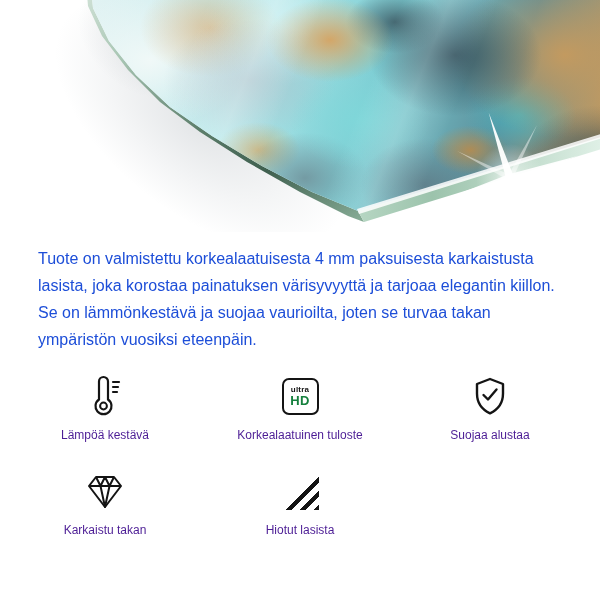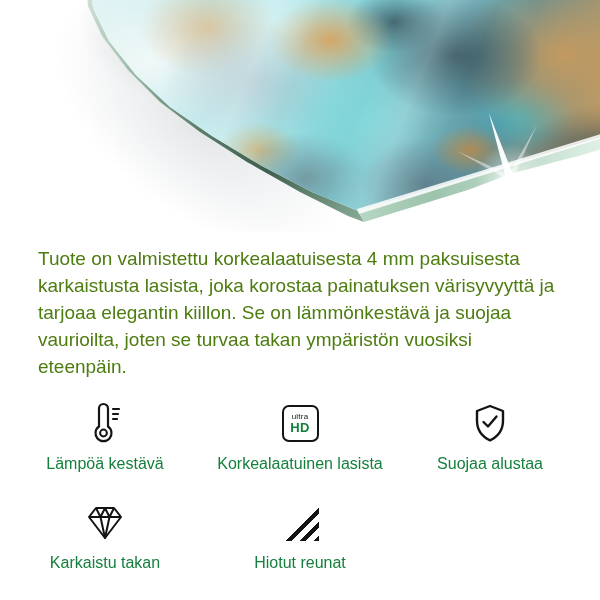--- a/index.html
+++ b/index.html
@@ -75,39 +75,39 @@
 
   
   .heading {
     margin: 5px 38px 0 38px;
     font-family: "Liberation Serif", "DejaVu Serif", serif;
     font-weight: 500; font-size: 25px; line-height: 34px;
     color: #1f1f1f; letter-spacing: 0.2px;
   }
   .description {
     margin: 13px 36px 4px 38px; max-width: 528px;
-    font-size: 19px; line-height: 27px; color: #4d7c0f;
+    font-size: 16px; line-height: 27px; color: #1d4ed8;
   }
 
   
   .features {
     margin: 20px 0 0 10px; width: 580px;
     display: grid; grid-template-columns: 190px 200px 180px; row-gap: 26px;
   }
   .feature { display: flex; flex-direction: column; align-items: center; }
   .icon-box { height: 46px; display: flex; align-items: center; justify-content: center; }
-  .feature-label { margin-top: 9px; font-size: 16px; color: #15803d; }
+  .feature-label { margin-top: 9px; font-size: 12px; color: #4c1d95; }
 
   
   .uhd-box {
     width: 37px; height: 37px; border: 2.5px solid #141414; border-radius: 7px;
     display: flex; flex-direction: column; align-items: center; justify-content: center;
     background: #fff;
   }
-  .uhd-top { font-size: 8px; font-weight: 400; color: #141414; line-height: 9px; letter-spacing: 0.2px; }
+  .uhd-top { font-size: 8px; font-weight: 700; color: #141414; line-height: 9px; letter-spacing: 0.2px; }
   .uhd-bottom { font-size: 13px; font-weight: 700; color: #15803d; line-height: 14px; letter-spacing: 0.3px; }
 
   
   .tri-stripes {
     width: 38px; height: 38px;
     background: repeating-linear-gradient(135deg, #141414 0 4.5px, rgba(0,0,0,0) 4.5px 10px);
     clip-path: polygon(0% 100%, 100% 100%, 100% 2%);
   }
 </style>
 </head>
@@ -158,21 +158,21 @@
       <div class="feature-label">Lämpöä kestävä</div>
     </div>
 
     <div class="feature">
       <div class="icon-box">
         <div class="uhd-box">
           <div class="uhd-top">ultra</div>
           <div class="uhd-bottom">HD</div>
         </div>
       </div>
-      <div class="feature-label">Korkealaatuinen lasista</div>
+      <div class="feature-label">Korkealaatuinen tuloste</div>
     </div>
 
     <div class="feature">
       <div class="icon-box">
         <svg width="44" height="44" viewBox="0 0 44 44" fill="none" stroke="#141414" stroke-width="2.4" stroke-linecap="round" stroke-linejoin="round">
           <path d="M22 5 L35 10 V19.5 C35 29.5 29.5 35.8 22 39.3 C14.5 35.8 9 29.5 9 19.5 V10 Z"></path>
           <path d="M15.5 21 L20 25.5 L28.5 15.5"></path>
         </svg>
       </div>
       <div class="feature-label">Suojaa alustaa</div>
@@ -187,18 +187,18 @@
           <path d="M17.5 16 L22 37 L26.5 16"></path>
         </svg>
       </div>
       <div class="feature-label">Karkaistu takan</div>
     </div>
 
     <div class="feature">
       <div class="icon-box">
         <div class="tri-stripes"></div>
       </div>
-      <div class="feature-label">Hiotut reunat</div>
+      <div class="feature-label">Hiotut lasista</div>
     </div>
 
 
   </div>
 </div>
 
 </body></html>

